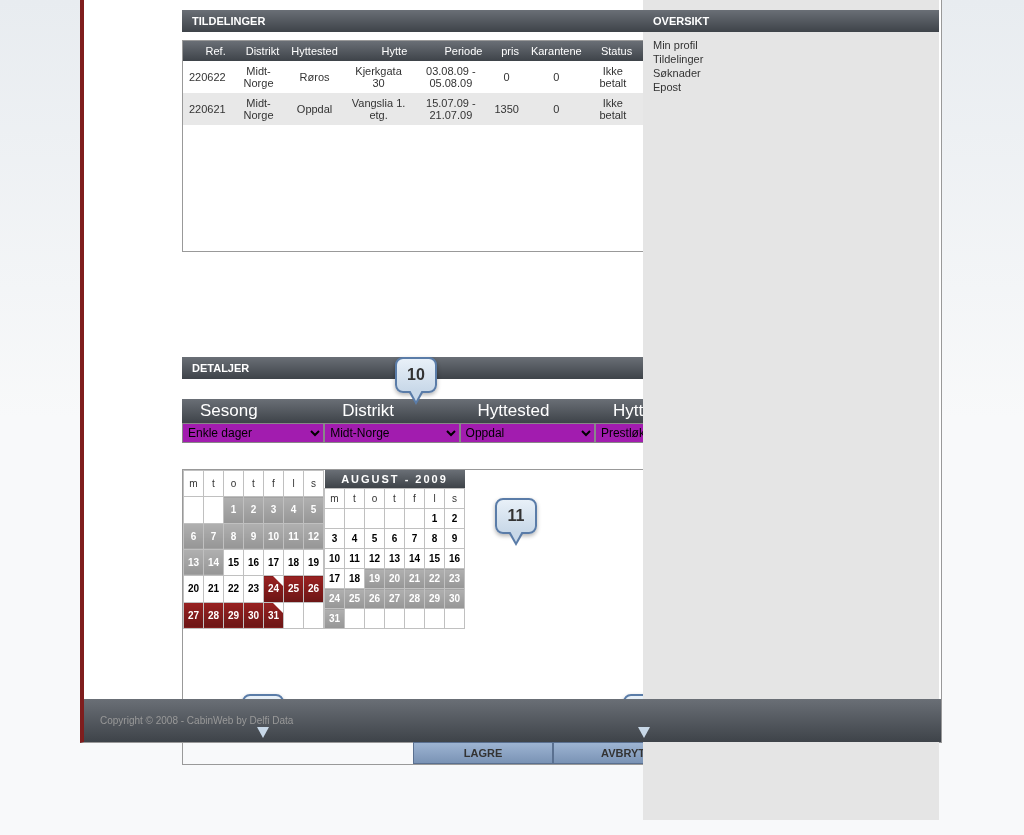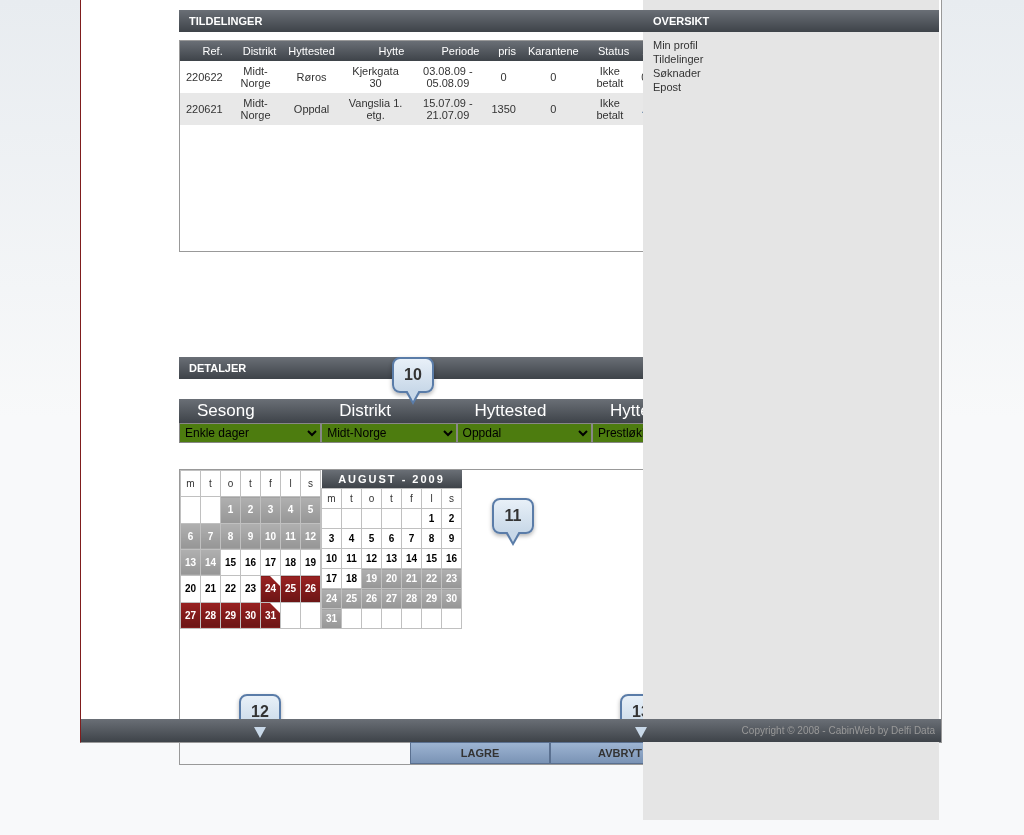--- a/index.html
+++ b/index.html
@@ -1,17 +1,17 @@
 <!DOCTYPE html>
 <html><head>
 <meta charset="utf-8">
 <style>
 *{margin:0;padding:0;box-sizing:border-box;font-family:Arial,sans-serif}
 body{background:linear-gradient(to bottom,#e8ecf0 0%,#f8f9fa 50%);width:1024px;height:835px;position:relative}
-.outer{position:absolute;left:80px;top:0;width:862px;height:743px;background:#fff;border-left:1px solid #7f1d1d;border-right:1px solid #999;border-bottom:1px solid #999}
+.outer{position:absolute;left:80px;top:0;width:862px;height:743px;background:#fff;border-left:4px solid #7f1d1d;border-right:1px solid #999;border-bottom:1px solid #999}
 .main{position:absolute;left:98px;top:0;width:528px}
 .sidebar{position:absolute;right:2px;top:0;width:296px;background:#e5e5e5;height:820px}
 
 .hdr{background:linear-gradient(to bottom,#6a6f76 0%,#3e4349 100%);color:#fff;font-size:11px;font-weight:bold;padding:5px 10px;margin-top:36px}
 .hdr.first{margin-top:10px}
 
 .tablewrap{border:1px solid #999;height:212px;margin-top:8px;position:relative}
 .tablewrap .scroll{position:absolute;right:0;top:0;bottom:0;width:16px;background:#ddd}
 .scrollbtn{width:16px;height:16px;background:linear-gradient(to bottom,#eee,#ccc);border:1px solid #999;display:flex;align-items:center;justify-content:center;font-size:9px;color:#333}
 .scrollbtn.bot{position:absolute;bottom:0}
@@ -20,21 +20,21 @@
 .tbl td{padding:4px 6px;text-align:center;color:#333}
 .tbl tr.alt td{background:#e8e8e8}
 .tbl a{color:#2a5a8a;text-decoration:none}
 
 .hdr2{background:linear-gradient(to bottom,#6a6f76,#3e4349);color:#fff;font-size:11px;font-weight:bold;padding:5px 10px;margin-top:105px}
 .selrow{display:flex;margin-top:20px}
 .selcol{flex:1}
 .selcol:first-child{flex:1.05}
 .selcol:last-child{flex:0.85}
 .sellbl{background:linear-gradient(to bottom,#6a6f76,#3e4349);color:#fff;font-size:17px;padding:2px 18px}
-.selbox{width:100%;font-size:12px;padding:1px;border:1px solid #888;background:#4d7c0f;height:20px}
+.selbox{width:100%;font-size:12px;padding:1px;border:1px solid #888;background:#a21caf;height:20px}
 
 .calwrap{border:1px solid #999;margin-top:26px;height:296px;position:relative}
 .calwrap .scroll{position:absolute;right:0;top:0;bottom:0;width:16px;background:#ddd}
 .cals{display:flex;padding:0}
 .cal{border-collapse:collapse;font-size:11px;margin:0}
 .cal th{background:linear-gradient(to bottom,#6a6f76,#3e4349);color:#fff;font-weight:bold;padding:3px 0;font-size:11px;letter-spacing:2px}
 .cal td{width:20px;height:20px;text-align:center;border:1px solid #c0c0c0;font-size:10px;font-weight:bold;background:#fff}
 .cal .dh td{background:#fff;color:#333;font-weight:normal;border:1px solid #c0c0c0}
 .cal td.g{background:linear-gradient(to bottom,#b0b0b0,#969696);color:#fff}
 .cal td.r{background:linear-gradient(to bottom,#922,#6b1515);color:#fff}
@@ -47,21 +47,21 @@
 .btn{width:140px;padding:4px;text-align:center;font-size:11px;font-weight:bold;color:#333;background:linear-gradient(to bottom,#9db4d2,#7a93b5);border:1px solid #5a7090;cursor:pointer}
 
 .callout{position:absolute;width:42px;height:36px;background:linear-gradient(to bottom,#e8f0f8,#c8d8e8);border:2px solid #5a7ca8;border-radius:8px;display:flex;align-items:center;justify-content:center;font-size:16px;font-weight:bold;color:#333;box-shadow:0 2px 4px rgba(0,0,0,0.3)}
 .callout::after{content:'';position:absolute;bottom:-14px;left:50%;margin-left:-8px;width:0;height:0;border-left:8px solid transparent;border-right:8px solid transparent;border-top:14px solid #5a7ca8}
 .callout::before{content:'';position:absolute;bottom:-10px;left:50%;margin-left:-6px;width:0;height:0;border-left:6px solid transparent;border-right:6px solid transparent;border-top:11px solid #c8d8e8;z-index:1}
 
 .sidehdr{background:linear-gradient(to bottom,#6a6f76,#3e4349);color:#fff;font-size:11px;font-weight:bold;padding:5px 10px;margin-top:10px}
 .sidelinks{padding:6px 10px;font-size:11px}
 .sidelinks div{padding:1px 0;color:#333;cursor:pointer}
 
-.footer{position:absolute;bottom:0;left:0;right:0;text-align:right;background:linear-gradient(to bottom,#6a6f76,#3e4349);color:#999;font-size:10px;padding:6px}
+.footer{position:absolute;bottom:0;left:0;right:0;text-align:left;background:linear-gradient(to bottom,#6a6f76,#3e4349);color:#999;font-size:10px;padding:16px}
 </style>
 </head>
 <body>
 
 <div class="outer">
 
 <div class="main">
 
 <div class="hdr first">TILDELINGER</div>
 

